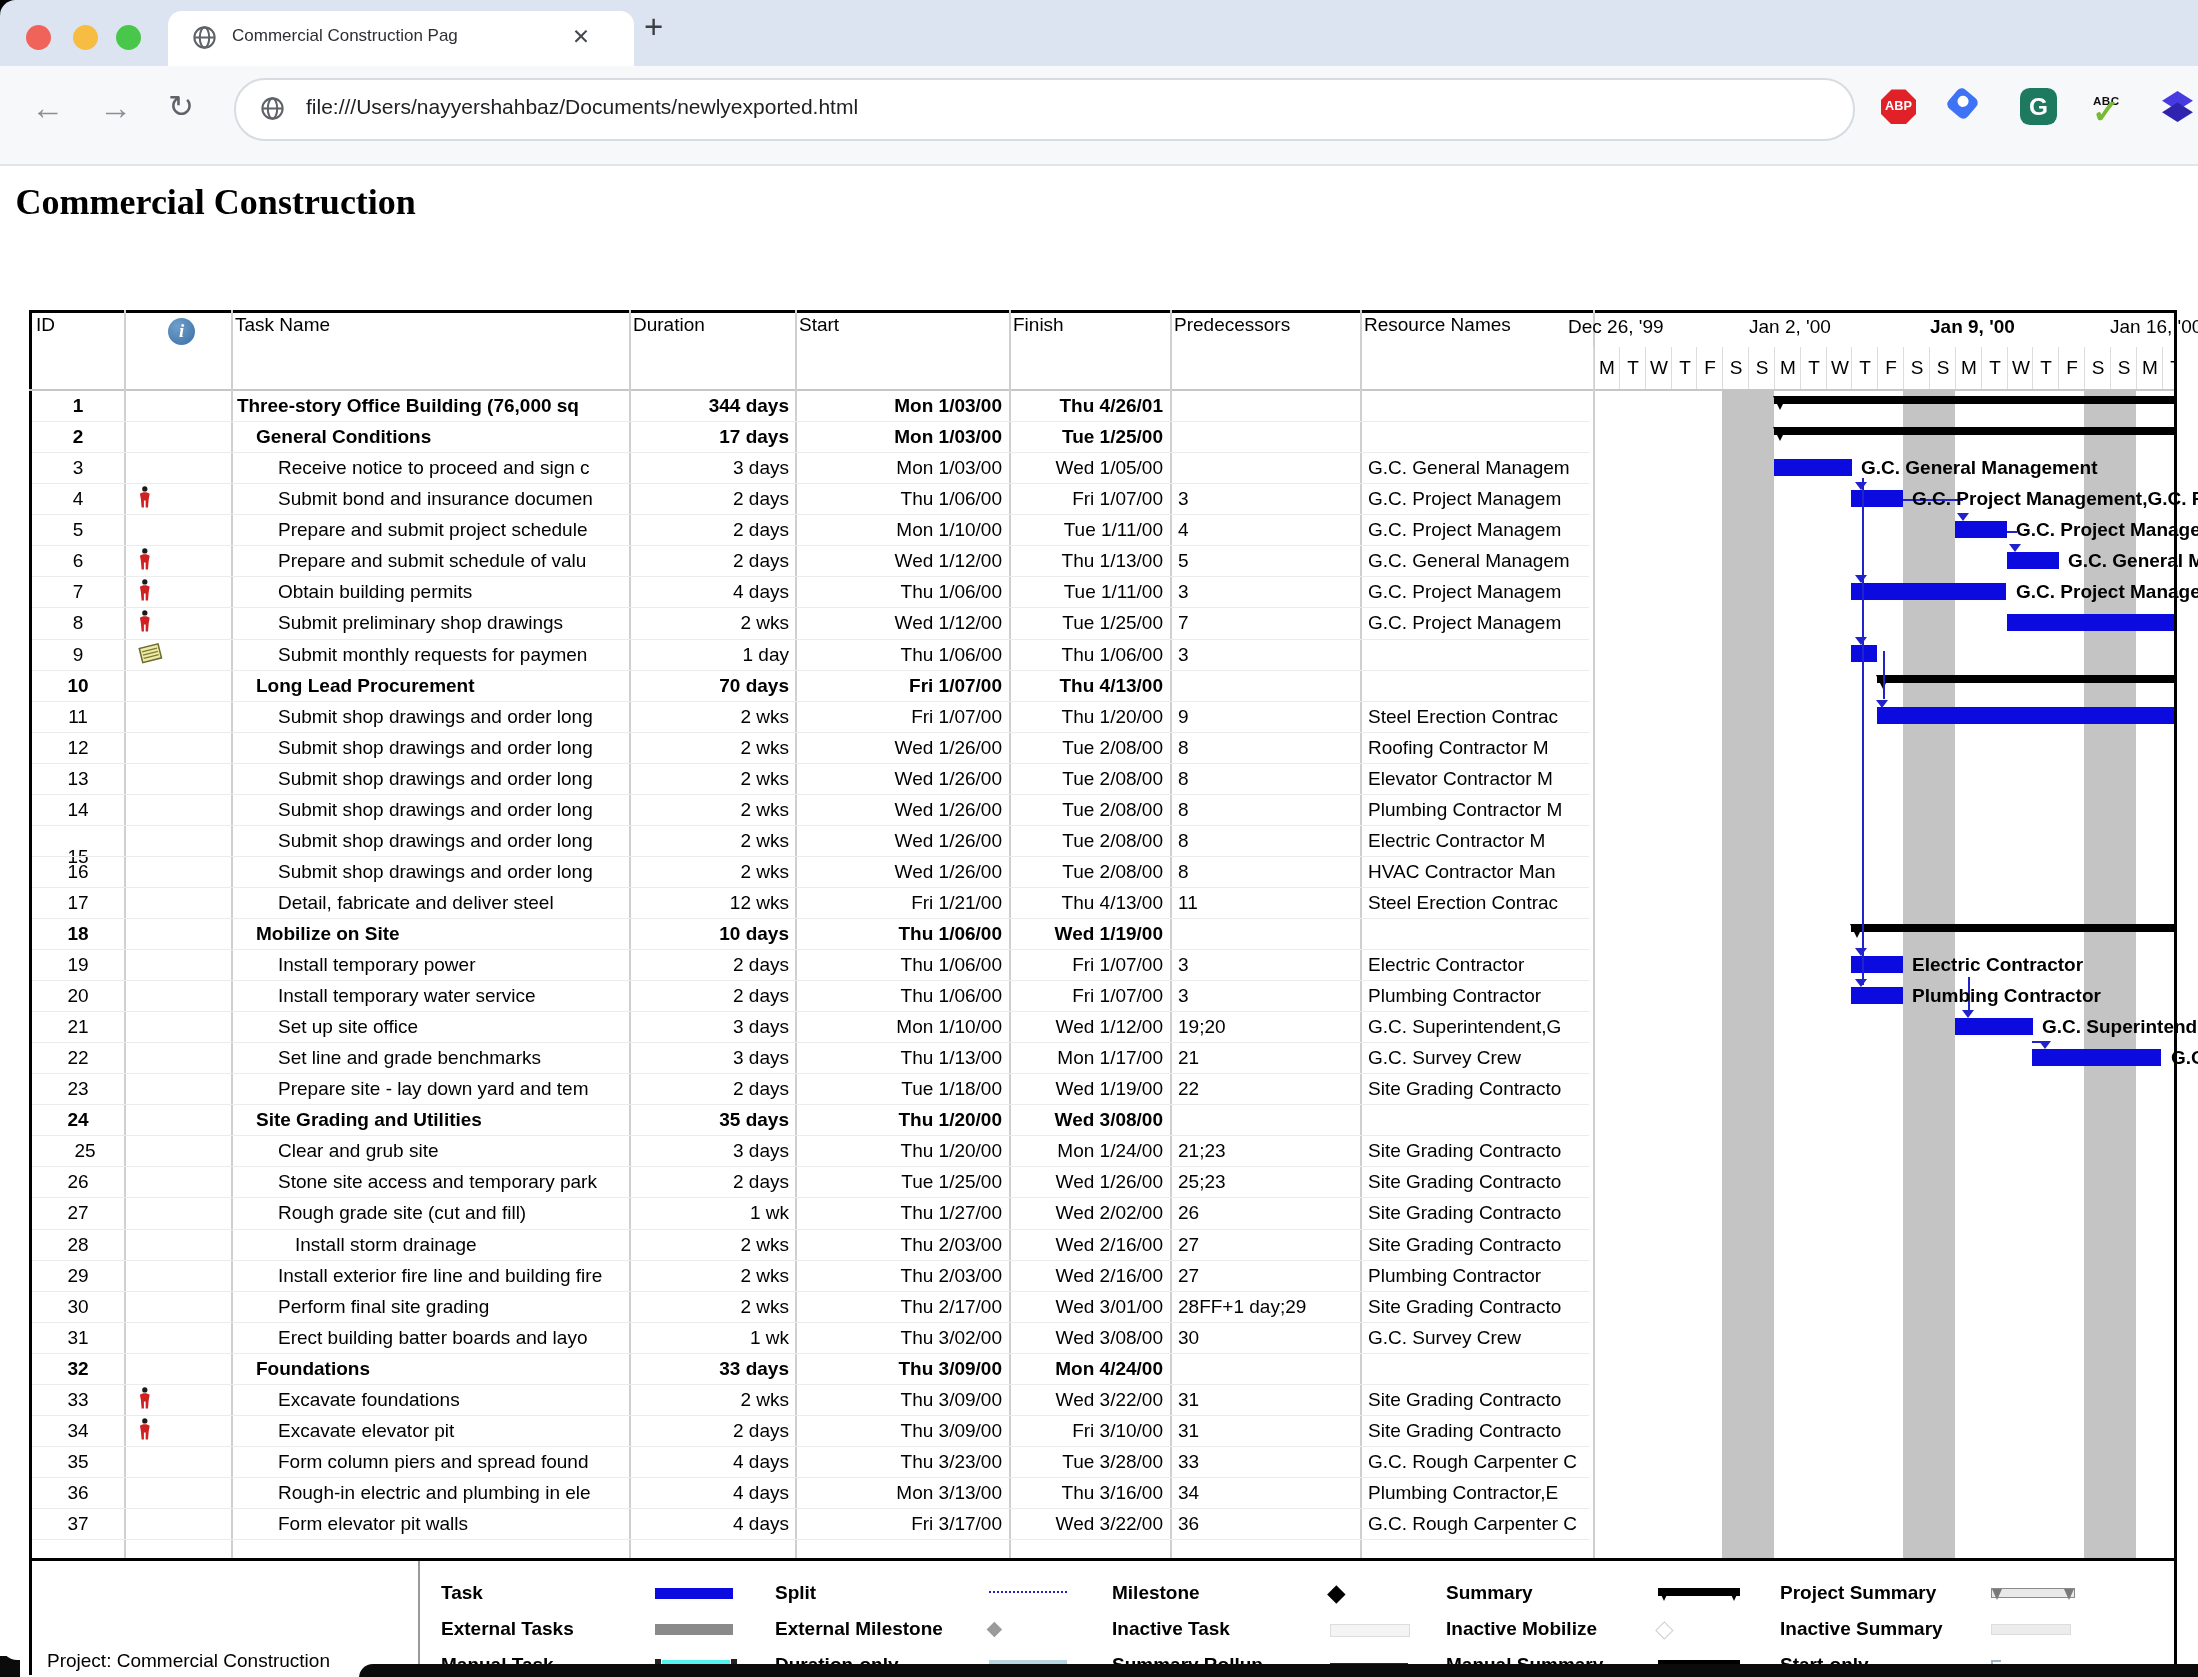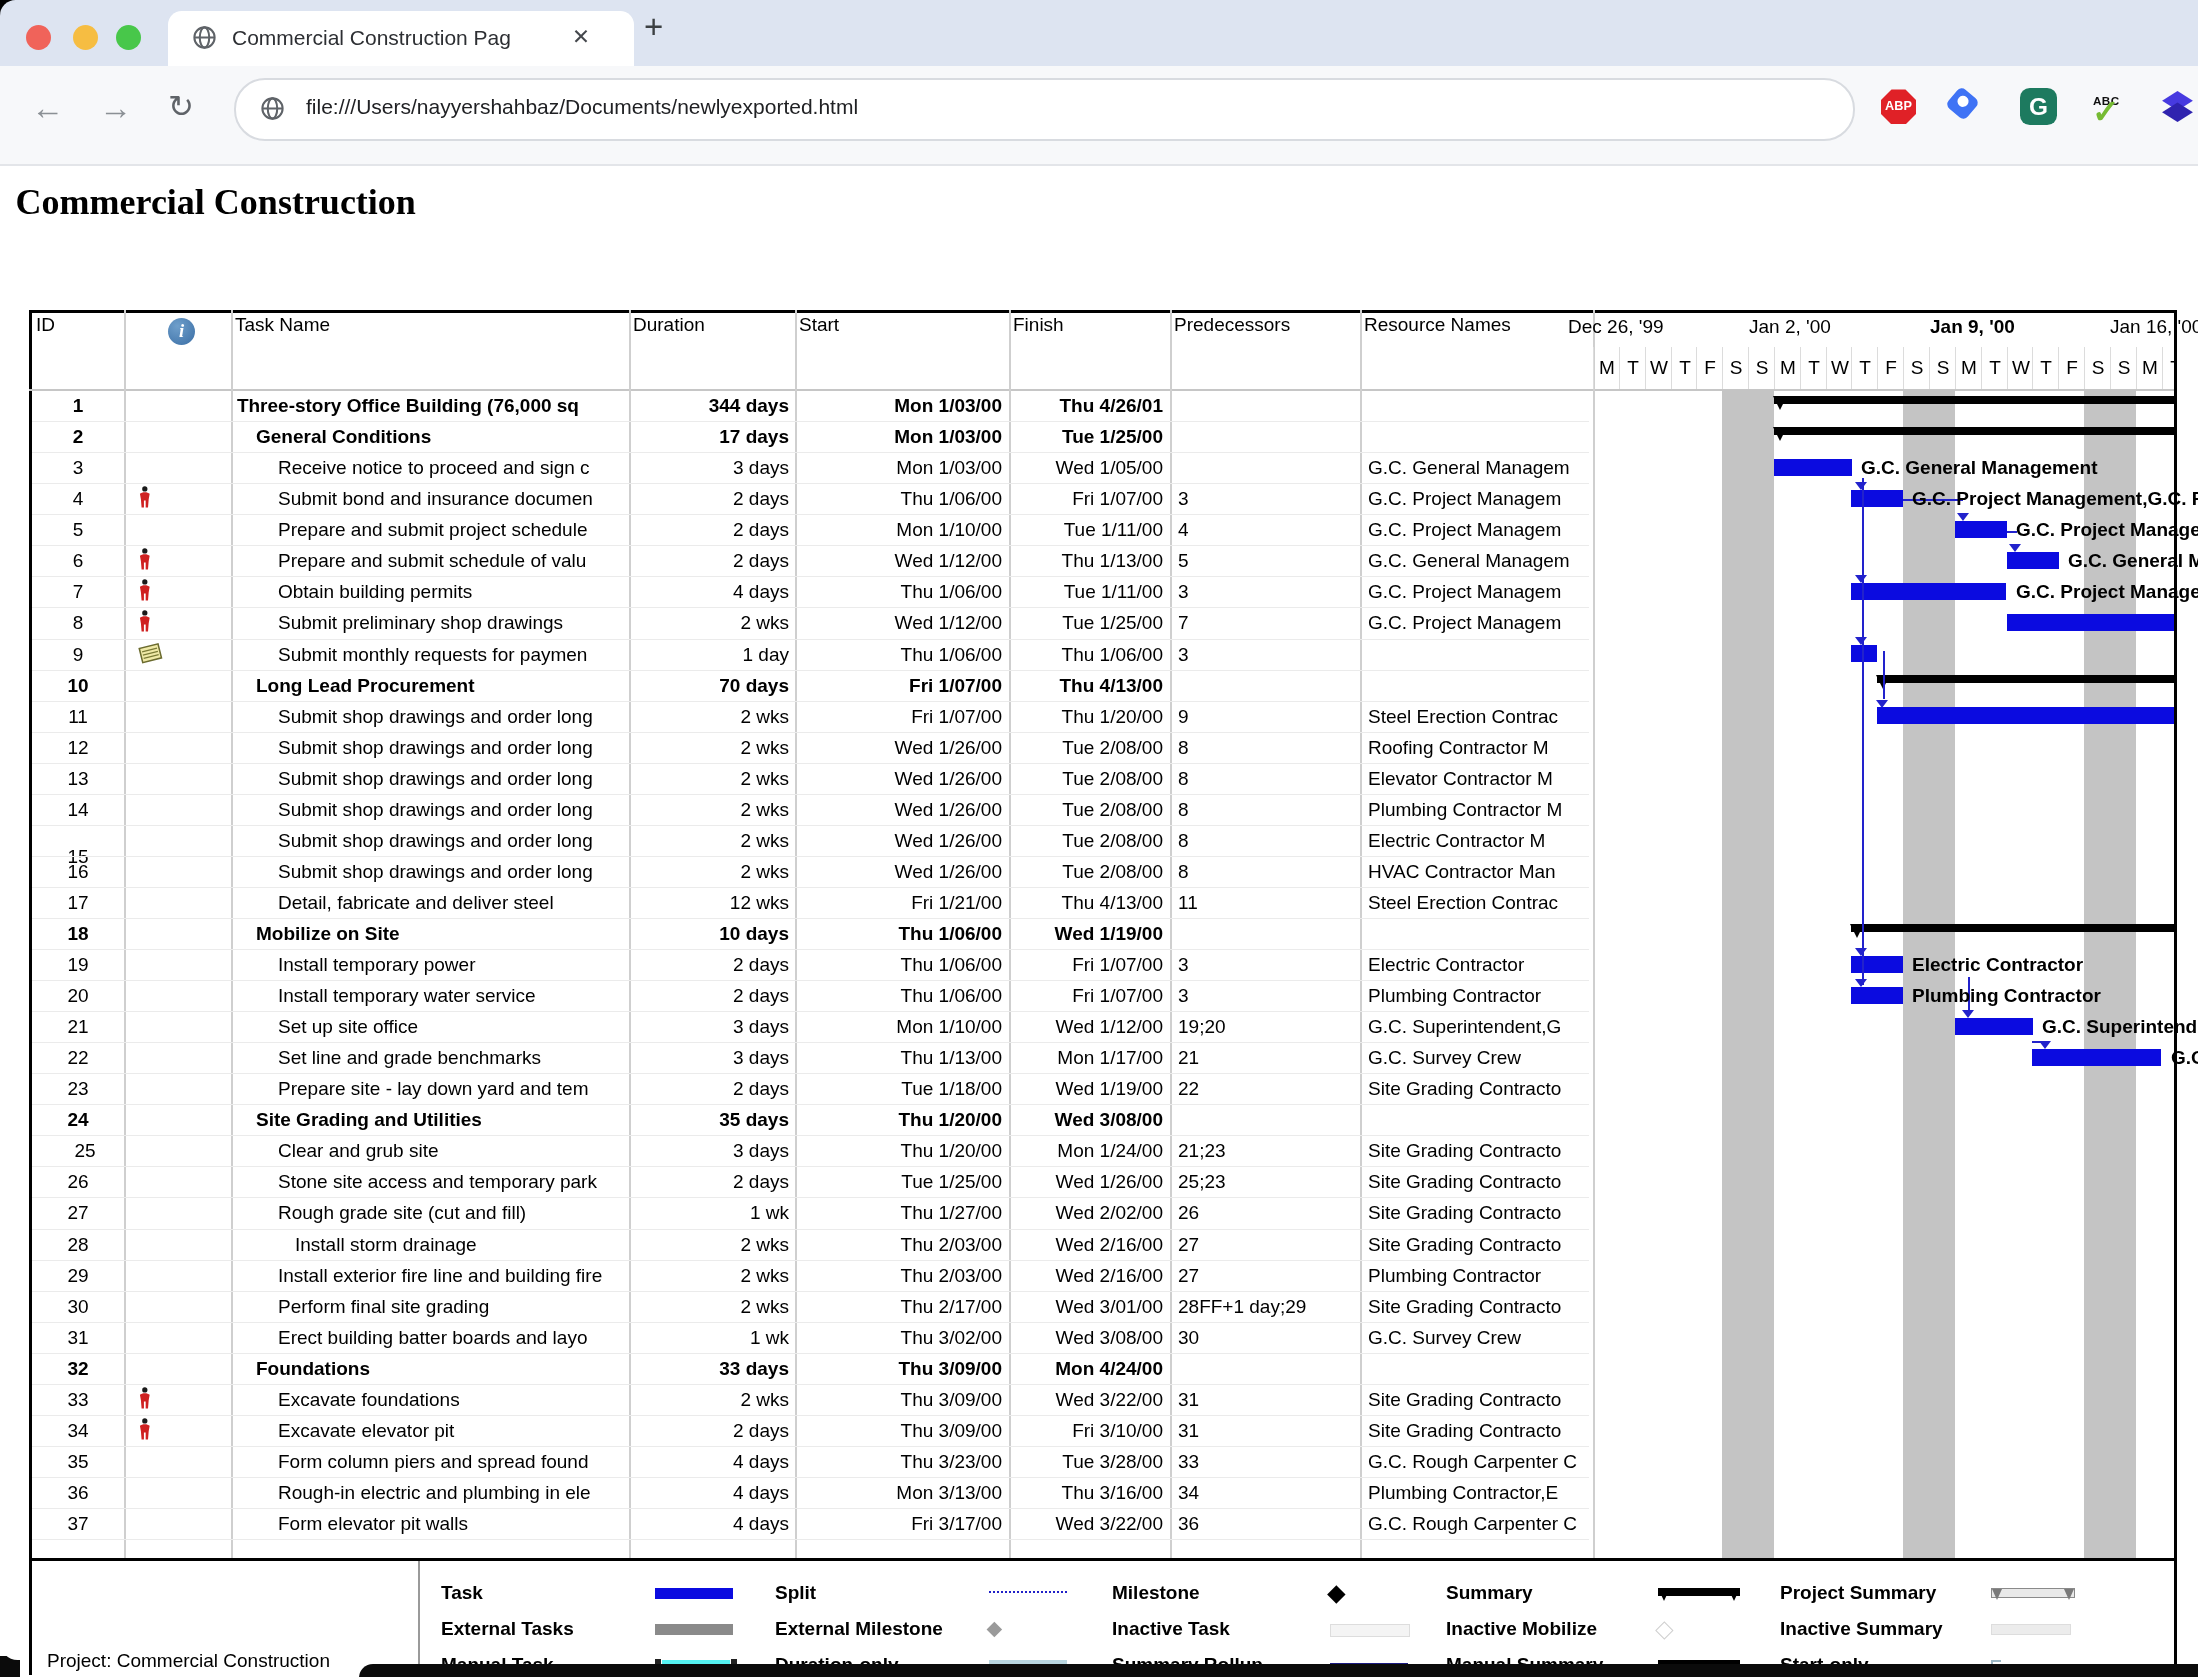--- a/index.html
+++ b/index.html
@@ -7,21 +7,21 @@
           font-family:"Liberation Sans",sans-serif;color:#000;}
   .abs{position:absolute;}
   
   #corner-tl{left:0;top:0;width:33px;height:33px;background:#000;}
   #tabstrip{left:0;top:0;width:2198px;height:66px;background:#dde4f1;border-radius:15.6px 0 0 0;}
   .tl{top:25px;width:25px;height:25px;border-radius:50%;}
   #tl-close{left:26px;background:#f0635a;}
   #tl-min{left:73px;background:#f6bd42;}
   #tl-max{left:116px;background:#48c74a;}
   #tab{left:168px;top:10.7px;width:466px;height:56px;background:#fff;border-radius:13.7px 13.7px 0 0;}
-  #tab-title{left:64px;top:15.6px;width:322px;font-size:21px;color:#2d2f33;white-space:nowrap;overflow:hidden;}
+  #tab-title{left:64px;top:15.6px;width:322px;font-size:17px;color:#2d2f33;white-space:nowrap;overflow:hidden;}
   #tab-close{left:404px;top:13.7px;font-size:21.5px;color:#45484d;}
   #new-tab{left:644px;top:7.8px;font-size:33px;color:#3c4043;}
   #toolbar{left:0;top:66px;width:2198px;height:98px;background:#f7f8fa;border-bottom:2px solid #e3e5e9;}
   .navbtn{top:23.4px;font-size:33px;color:#8b9095;}
   #back-btn{left:31px;} #fwd-btn{left:99px;}
   #reload-btn{left:168px;top:21.5px;font-size:31px;color:#5f6368;}
   #urlbar{left:234px;top:11.7px;width:1617px;height:59px;background:#fff;border:2px solid #d8dbe0;border-radius:31px;}
   #url-text{left:70px;top:15.6px;font-size:21px;color:#202124;white-space:nowrap;}
   #ext-abp{left:1881px;top:23.4px;width:35px;height:35px;background:#e02127;
            clip-path:polygon(30% 0,70% 0,100% 30%,100% 70%,70% 100%,30% 100%,0 70%,0 30%);

